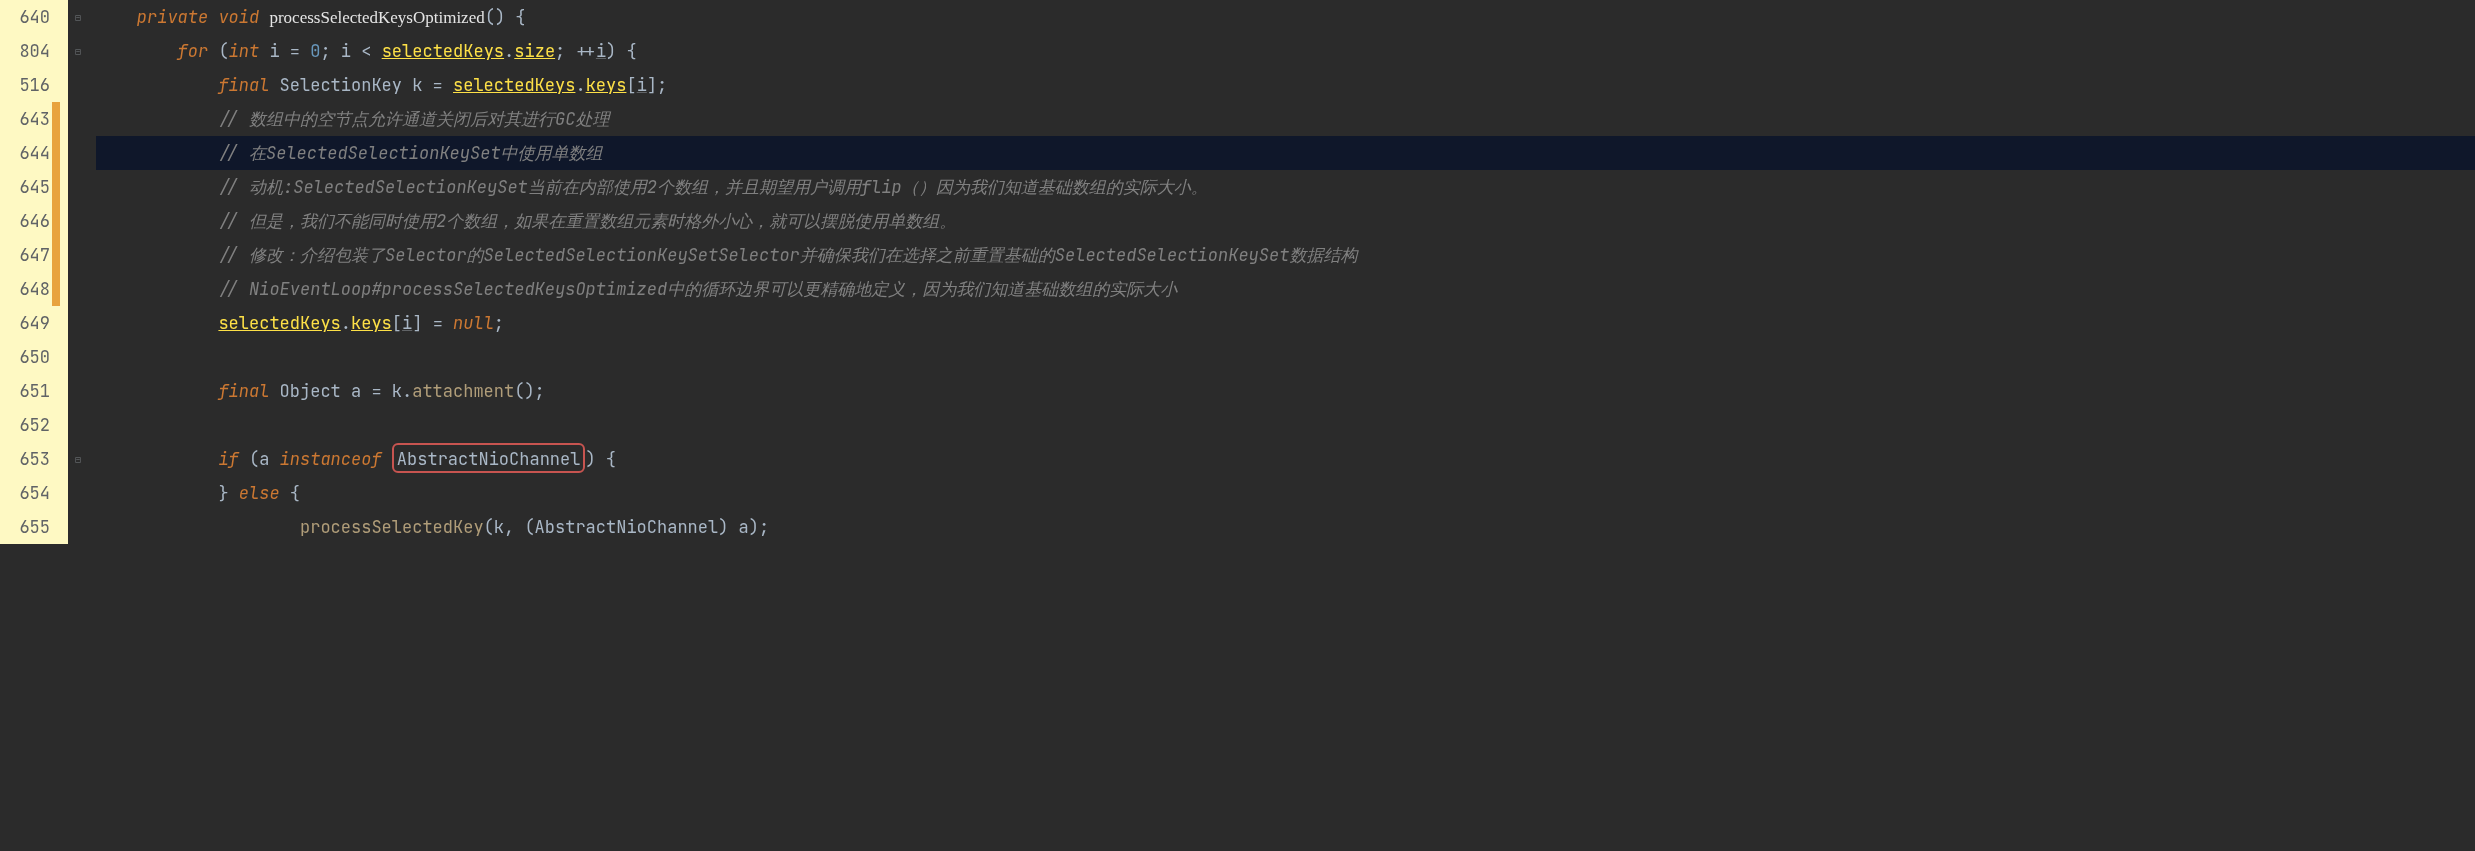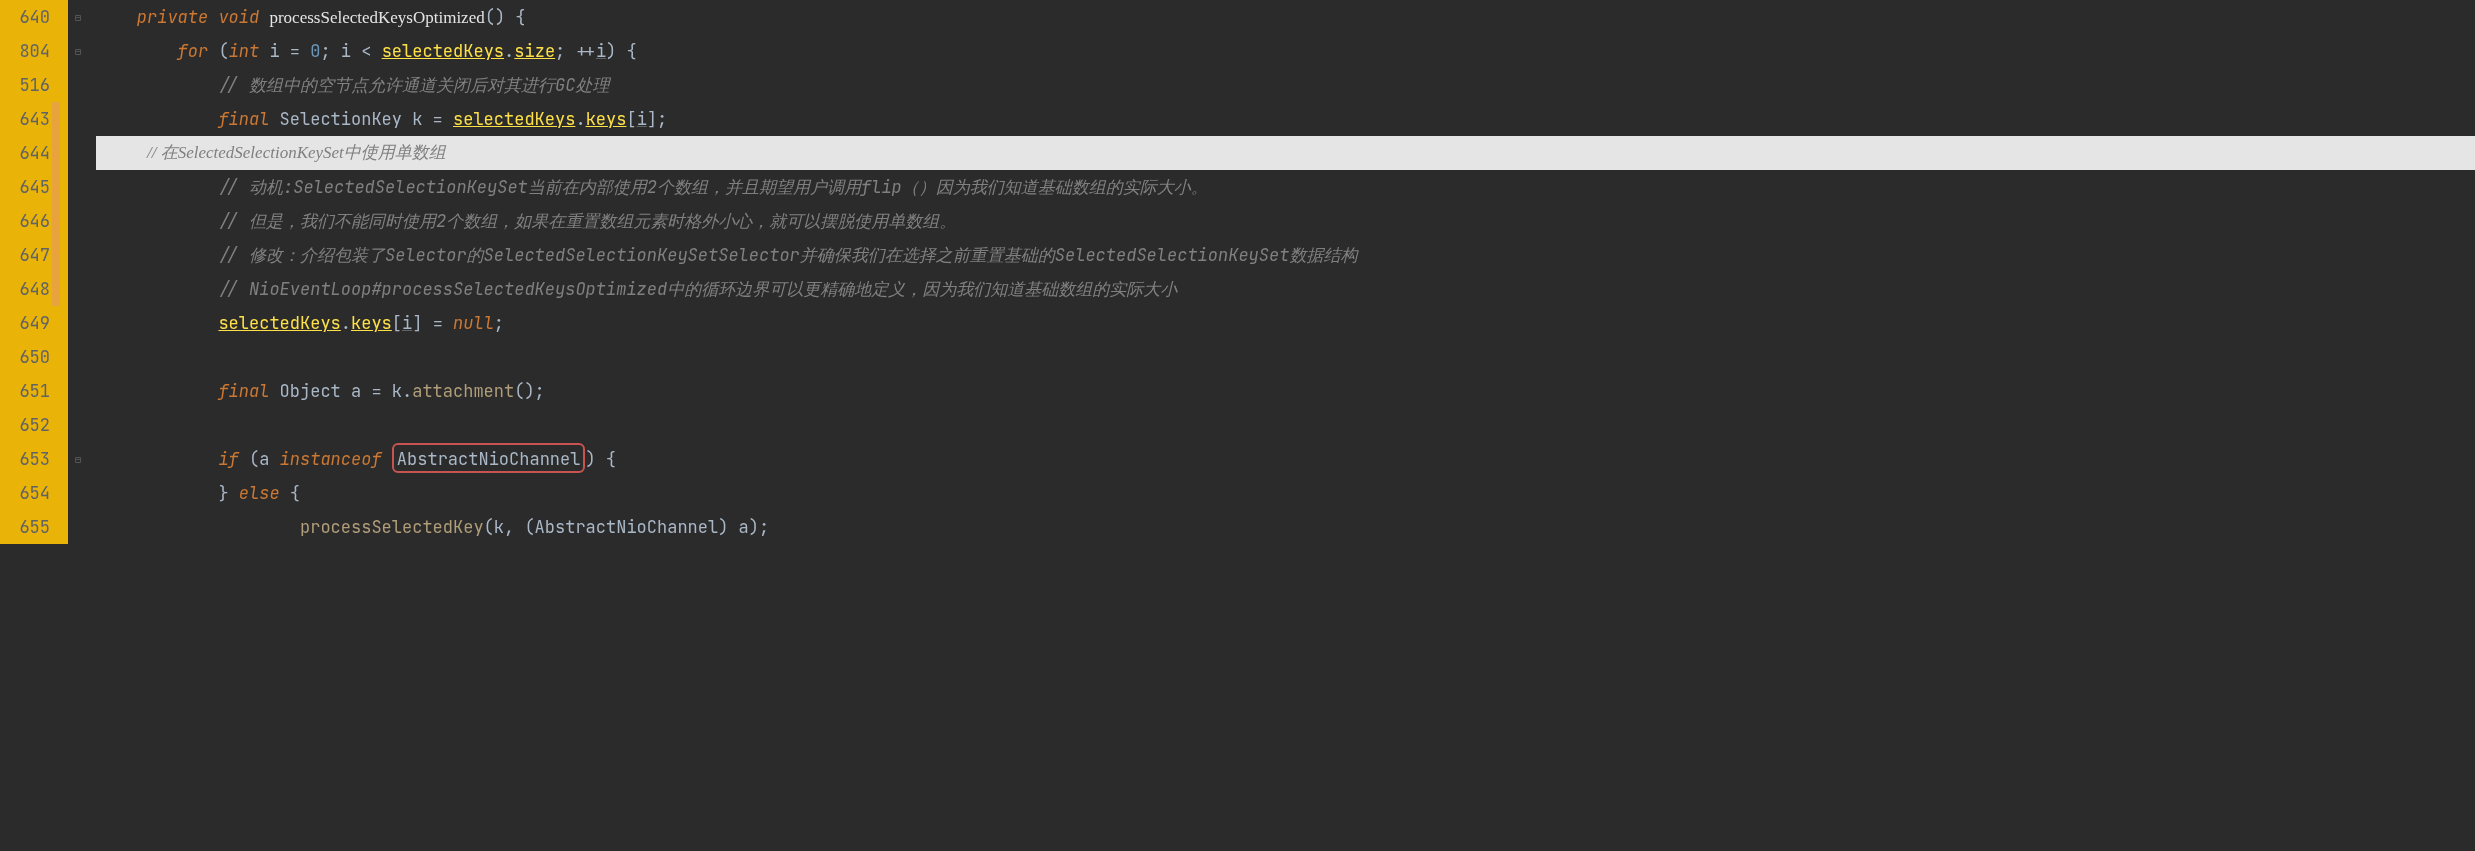--- a/index.html
+++ b/index.html
@@ -6,21 +6,21 @@
 body {
   background: #2b2b2b;
   font-family: 'JetBrains Mono', 'Consolas', 'Monaco', monospace;
   font-size: 17px;
   color: #a9b7c6;
   overflow-x: auto;
   white-space: nowrap;
 }
 .editor { display: flex; }
 .gutter {
-  background: #eab308;
+  background: #fef9c3;
   color: #606366;
   text-align: right;
   padding: 0 18px 0 10px;
   user-select: none;
   min-width: 68px;
 }
 .gutter-line {
   height: 34px;
   line-height: 34px;
   position: relative;
@@ -48,21 +48,21 @@
   justify-content: center;
   color: #606366;
   font-size: 10px;
 }
 .code { flex: 1; padding-left: 8px; }
 .code-line {
   height: 34px;
   line-height: 34px;
   white-space: pre;
 }
-.code-line.current { background: #e5e5e5; font-family: Liberation Serif, serif; }
+.code-line.current { background: #0f172a; }
 .kw-private, .kw-void, .kw-for, .kw-int, .kw-final, .kw-if, .kw-else, .kw-instanceof, .kw-null { color: #cc7832; font-style: italic; }
 .kw-private, .kw-final { font-style: italic; }
 .type { color: #a9b7c6; }
 .method-decl { color: #e5e5e5; font-family: Liberation Serif, serif; }
 .method-call { color: #b09d79; }
 .field { color: #fde047; text-decoration: underline; }
 .num { color: #6897bb; }
 .comment { color: #808080; font-style: italic; }
 .paren { color: #a9b7c6; }
 .param-underline { text-decoration: underline; text-decoration-color: #606366; }
@@ -100,22 +100,22 @@
 
   <div class="fold-gutter">
     <div class="fold-mark" style="top:0">⊟</div>
     <div class="fold-mark" style="top:34px">⊟</div>
     <div class="fold-mark" style="top:442px">⊟</div>
   </div>
 
   <div class="code">
     <div class="code-line">    <span class="kw-private">private</span> <span class="kw-void">void</span> <span class="method-decl">processSelectedKeysOptimized</span><span class="paren">() {</span></div>
     <div class="code-line"><span>        </span><span class="kw-for">for</span><span> (</span><span class="kw-int">int</span><span> i </span><span>= </span><span class="num">0</span><span>; </span><span>i</span><span> &lt; </span><span class="field">selectedKeys</span><span>.</span><span class="field">size</span><span>; ++</span><span class="param-underline">i</span><span>) {</span></div>
+    <div class="code-line"><span>            </span><span class="kw-final">final</span><span> </span><span class="type">SelectionKey</span><span> k = </span><span class="field">selectedKeys</span><span>.</span><span class="field">keys</span><span>[</span><span class="param-underline">i</span><span>];</span></div>
     <div class="code-line"><span>            </span><span class="comment">// 数组中的空节点允许通道关闭后对其进行GC处理</span></div>
-    <div class="code-line"><span>            </span><span class="kw-final">final</span><span> </span><span class="type">SelectionKey</span><span> k = </span><span class="field">selectedKeys</span><span>.</span><span class="field">keys</span><span>[</span><span class="param-underline">i</span><span>];</span></div>
     <div class="code-line current"><span>            </span><span class="comment">// 在SelectedSelectionKeySet中使用单数组</span></div>
     <div class="code-line"><span>            </span><span class="comment">// 动机:SelectedSelectionKeySet当前在内部使用2个数组，并且期望用户调用flip（）因为我们知道基础数组的实际大小。</span></div>
     <div class="code-line"><span>            </span><span class="comment">// 但是，我们不能同时使用2个数组，如果在重置数组元素时格外小心，就可以摆脱使用单数组。</span></div>
     <div class="code-line"><span>            </span><span class="comment">// 修改：介绍包装了Selector的SelectedSelectionKeySetSelector并确保我们在选择之前重置基础的SelectedSelectionKeySet数据结构</span></div>
     <div class="code-line"><span>            </span><span class="comment">// NioEventLoop#processSelectedKeysOptimized中的循环边界可以更精确地定义，因为我们知道基础数组的实际大小</span></div>
     <div class="code-line"><span>            </span><span class="field">selectedKeys</span><span>.</span><span class="field">keys</span><span>[</span><span class="param-underline">i</span><span>] = </span><span class="kw-null">null</span><span>;</span></div>
     <div class="code-line"></div>
     <div class="code-line"><span>            </span><span class="kw-final">final</span><span> Object </span><span>a</span><span> = k.</span><span class="method-call">attachment</span><span>();</span></div>
     <div class="code-line"></div>
     <div class="code-line"><span>            </span><span class="kw-if">if</span><span> (a </span><span class="kw-instanceof">instanceof</span><span> </span><span class="highlight-box"><span class="type">AbstractNioChannel</span></span><span>) {</span></div>

